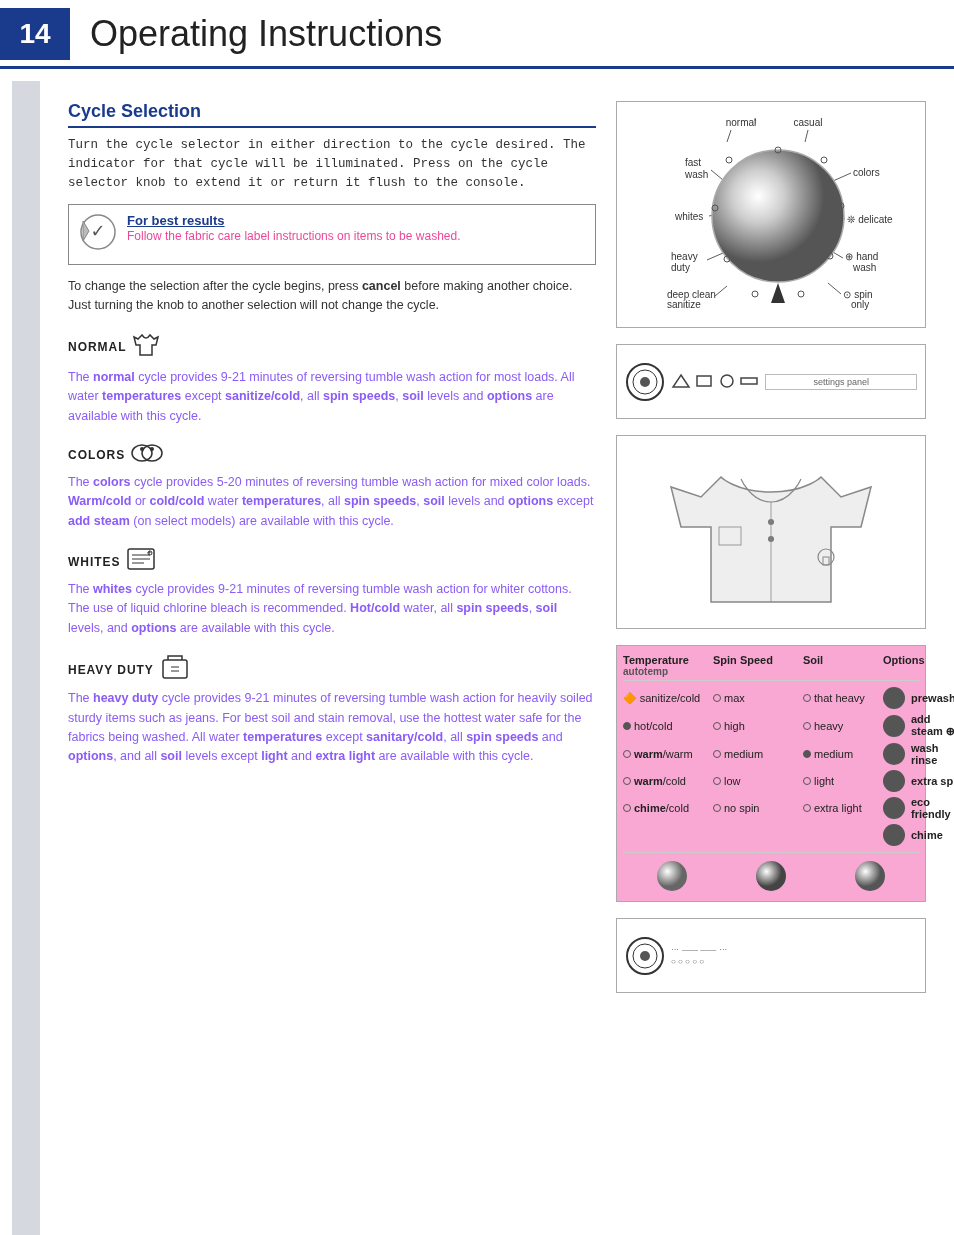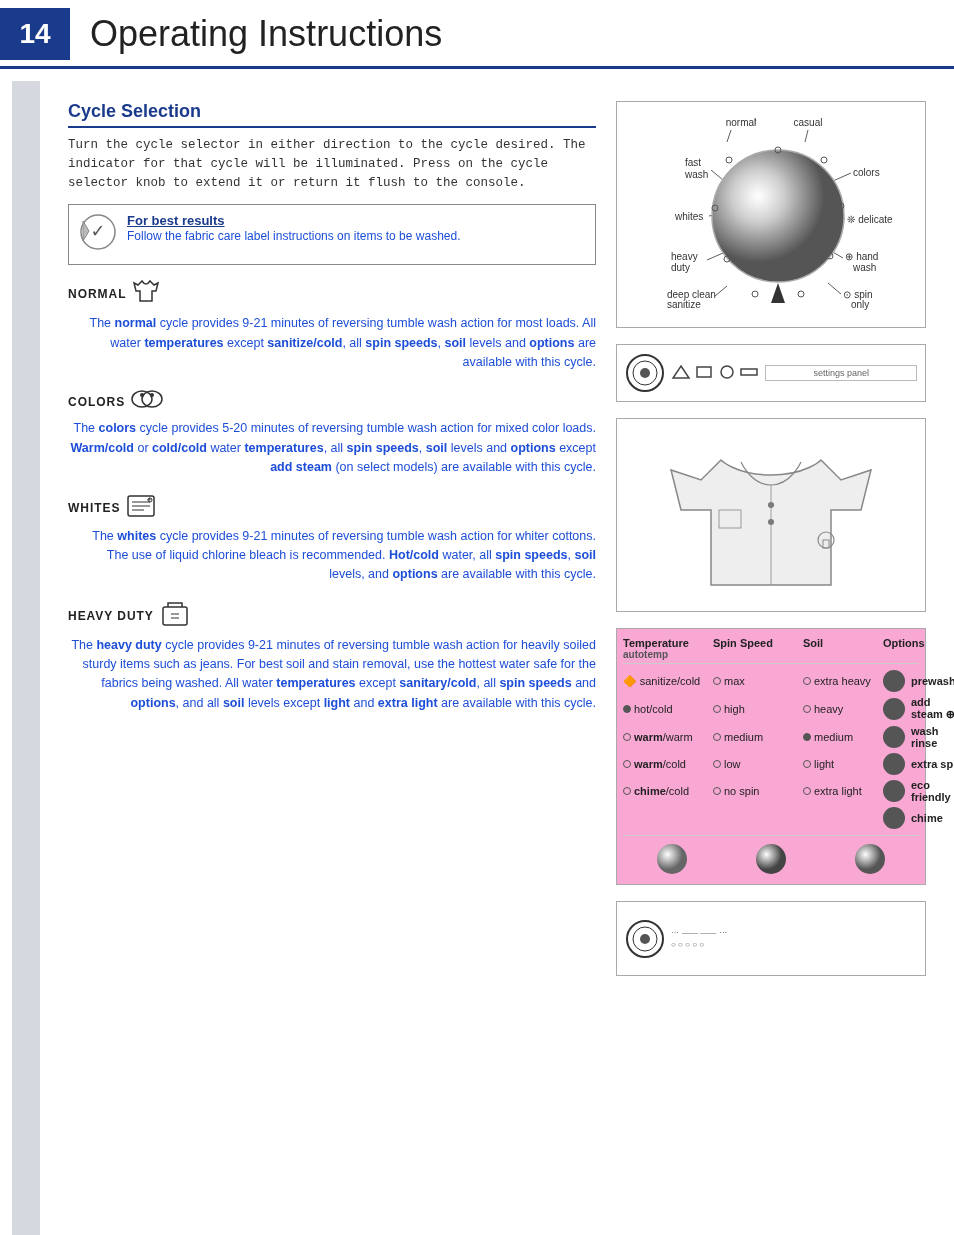--- a/index.html
+++ b/index.html
@@ -106,21 +106,21 @@
     .best-results-content {}
     .best-results-title {
       color: #1a3a8c;
       font-weight: bold;
       font-size: 13px;
       text-decoration: underline;
       margin-bottom: 1px;
     }
     .best-results-text {
       font-size: 12px;
-      color: #1d4ed8;
+      color: #ec4899;
     }
 
     .change-text {
       font-size: 12.5px;
       line-height: 1.5;
       margin-bottom: 16px;
       color: #333;
     }
 
     
@@ -140,22 +140,21 @@
       text-transform: uppercase;
       color: #222;
     }
     .cycle-icon {
       font-size: 20px;
       color: #333;
     }
     .cycle-text {
       font-size: 12.5px;
       line-height: 1.55;
-      color: #1d4ed8;
-      text-align: right;
+      color: #8b5cf6;
     }
     .cycle-text b {
       font-weight: bold;
     }
 
     
     .diagram-box {
       border: 1.5px solid #aaa;
       background: #fff;
       padding: 6px;
@@ -256,20 +255,23 @@
             <text x="19" y="24" text-anchor="middle" font-size="18" fill="#555">✓</text>
             <polygon points="4,28 10,18 4,8" fill="#bbb" stroke="#888" stroke-width="1"></polygon>
           </svg>
         </div>
         <div class="best-results-content">
           <div class="best-results-title">For best results</div>
           <div class="best-results-text">Follow the fabric care label instructions on items to be washed.</div>
         </div>
       </div>
 
+      <p class="change-text">
+        To change the selection after the cycle begins, press <b>cancel</b> before making another choice. Just turning the knob to another selection will not change the cycle.
+      </p>
 
       <div class="cycle-section">
         <div class="cycle-heading">
           <span class="cycle-heading-label">NORMAL</span>
           <span class="cycle-icon">
             <svg width="28" height="28" viewBox="0 0 28 28">
 
               <path d="M10,4 L6,8 L2,6 L4,14 L8,14 L8,24 L20,24 L20,14 L24,14 L26,6 L22,8 L18,4 C18,4 16,7 14,7 C12,7 10,4 10,4Z" fill="none" stroke="#333" stroke-width="1.5"></path>
             </svg>
           </span>
@@ -392,21 +394,21 @@
           <circle cx="178" cy="186" r="3" fill="none" stroke="#555" stroke-width="1"></circle>
           <circle cx="132" cy="186" r="3" fill="none" stroke="#555" stroke-width="1"></circle>
           <circle cx="104" cy="151" r="3" fill="none" stroke="#555" stroke-width="1"></circle>
           <circle cx="92" cy="100" r="3" fill="none" stroke="#555" stroke-width="1"></circle>
           <circle cx="106" cy="52" r="3" fill="none" stroke="#555" stroke-width="1"></circle>
 
           <polygon points="155,175 148,195 162,195" fill="#333"></polygon>
         </svg>
       </div>
 
-      <div class="diagram-box" style="height:58px; display:flex; align-items:center; padding:6px 8px; gap:6px;">
+      <div class="diagram-box" style="height:75px; display:flex; align-items:center; padding:6px 8px; gap:6px;">
         <svg width="40" height="40" viewBox="0 0 40 40">
           <circle cx="20" cy="20" r="18" fill="none" stroke="#333" stroke-width="2"></circle>
           <circle cx="20" cy="20" r="12" fill="none" stroke="#333" stroke-width="1"></circle>
           <circle cx="20" cy="20" r="5" fill="#555"></circle>
         </svg>
         <div style="font-size:10px; color:#555;">
           <svg width="20" height="16" viewBox="0 0 20 16">
             <polygon points="10,2 18,14 2,14" fill="none" stroke="#444" stroke-width="1.5"></polygon>
           </svg>
           <svg width="20" height="16" viewBox="0 0 20 16">
@@ -460,21 +462,21 @@
           <div class="cell">
             <span style="font-size:11px; color:#333;">🔶</span>
             <span> sanitize/cold</span>
           </div>
           <div class="cell">
             <span class="radio-circle"></span>
             <span> max</span>
           </div>
           <div class="cell">
             <span class="radio-circle"></span>
-            <span> extra heavy</span>
+            <span> that heavy</span>
           </div>
           <div class="cell">
             <span class="options-btn"></span>
             <span><b>prewash</b></span>
           </div>
         </div>
 
         <div class="settings-row">
           <div class="cell">
             <span class="radio-circle radio-filled"></span>

